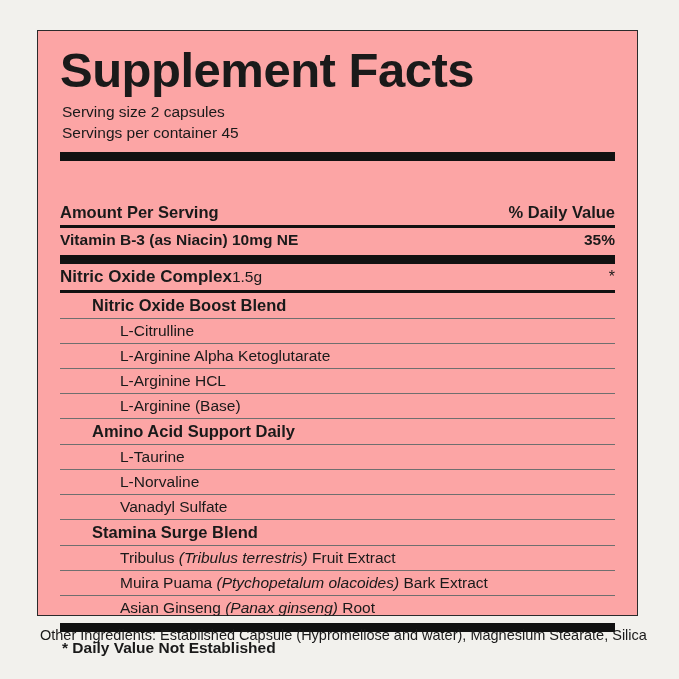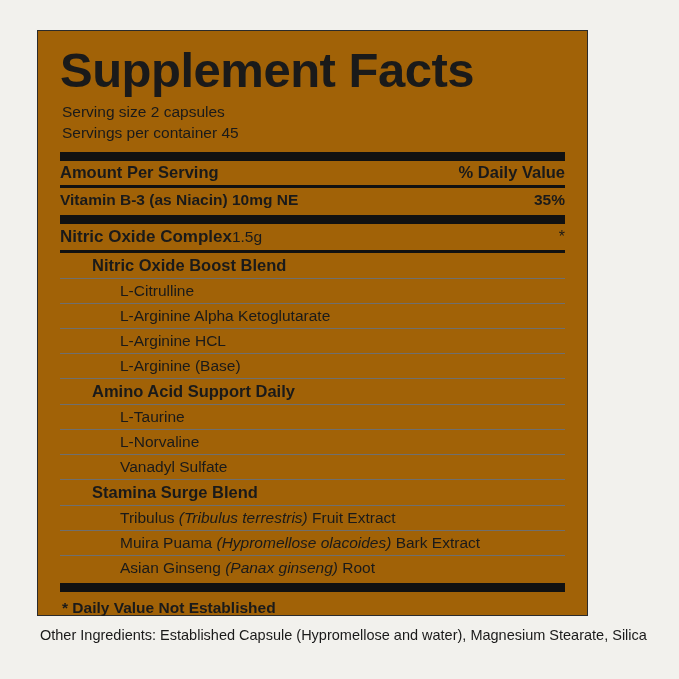--- a/index.html
+++ b/index.html
@@ -17,25 +17,25 @@
   .page {
     position: relative;
     width: 679px;
     height: 679px;
     box-sizing: border-box;
   }
   .panel {
     position: absolute;
     left: 37px;
     top: 30px;
-    width: 551px;
+    width: 601px;
     height: 586px;
     box-sizing: border-box;
     border: 1px solid #2b2b2b;
-    background: #a16207;
+    background: #fca5a5;
     padding: 10px 22px 0 22px;
   }
   .title {
     font-size: 49px;
     font-weight: bold;
     letter-spacing: -0.5px;
     line-height: 1.05;
     margin: 4px 0 6px 0;
     white-space: nowrap;
   }
@@ -73,20 +73,21 @@
     white-space: nowrap;
   }
   .row .right {
     white-space: nowrap;
     font-weight: bold;
   }
   .hdr-row {
     font-weight: bold;
     font-size: 16.5px;
     padding: 2px 0 3px 0;
+    margin-top: 40px;
   }
   .hdr-row .right {
     font-weight: bold;
   }
   .amount-row .left,
   .amount-row .right {
     font-weight: bold;
   }
   .nutrient {
     font-weight: normal;
@@ -193,21 +194,21 @@
     <div class="ingredient-row">Vanadyl Sulfate</div>
     <div class="rule-thin"></div>
 
     <div class="blend-row">Stamina Surge Blend</div>
     <div class="rule-thin"></div>
     <div class="ingredient-row">
       <span>Tribulus </span><i>(Tribulus terrestris)</i><span> Fruit Extract</span>
     </div>
     <div class="rule-thin"></div>
     <div class="ingredient-row">
-      <span>Muira Puama </span><i>(Hypromellose olacoides)</i><span> Bark Extract</span>
+      <span>Muira Puama </span><i>(Ptychopetalum olacoides)</i><span> Bark Extract</span>
     </div>
     <div class="rule-thin"></div>
     <div class="ingredient-row">
       <span>Asian Ginseng </span><i>(Panax ginseng)</i><span> Root</span>
     </div>
 
     <div class="rule-thick-2"></div>
 
     <div class="footnote">* Daily Value Not Established</div>
 

